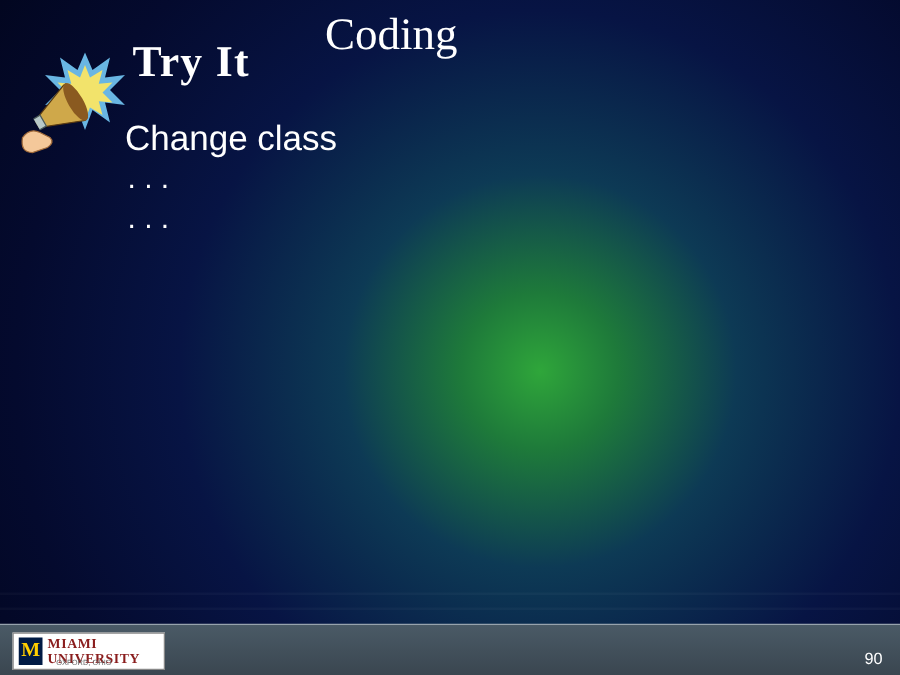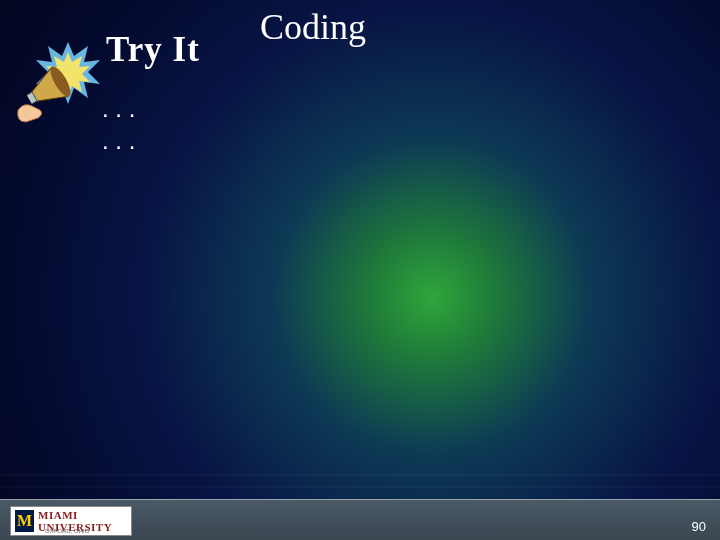--- a/index.html
+++ b/index.html
@@ -102,20 +102,21 @@
   </svg>
   <svg class="hand" width="34" height="28" viewBox="0 0 34 28">
     <path d="M4 10 Q10 2 18 6 L26 10 Q30 14 24 18 L12 22 Q2 22 4 10 Z" fill="#f4c89a" stroke="#a06a3a"></path>
   </svg>
 </div>
 
 <div class="title">Coding</div>
 <div class="tryit">Try It</div>
 
 <div class="body">
+  <div class="h">Change class</div>
   <div class="dots">. . .</div>
   <div class="dots">. . .</div>
 </div>
 
 <div class="footer">
   <div class="logo">
     <div class="m">M</div>
     <div class="txt">MIAMI UNIVERSITY</div>
     <div class="sub">OXFORD, OHIO</div>
   </div>

